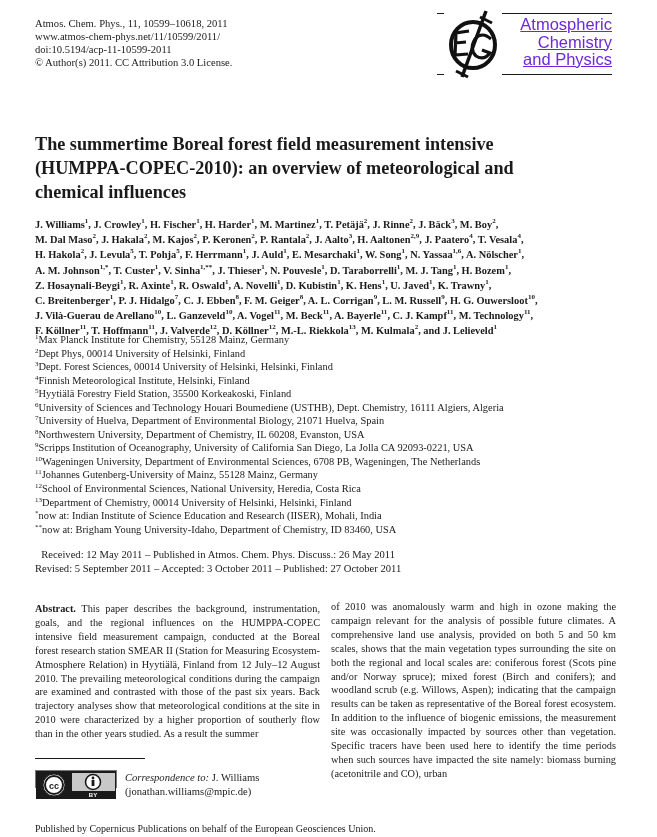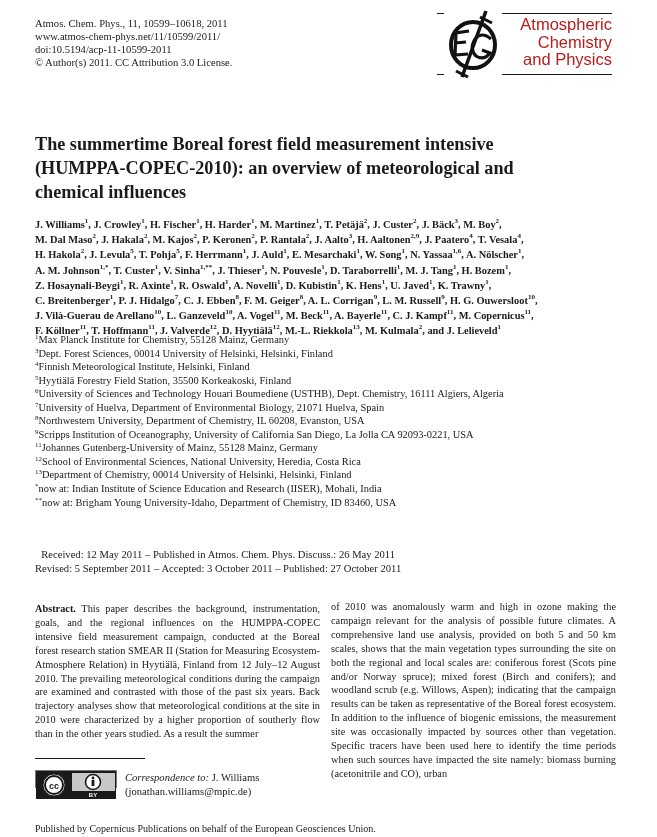--- a/index.html
+++ b/index.html
@@ -2,21 +2,21 @@
 <html><head>
 <meta charset="utf-8">
 <style>
   html, body { margin:0; padding:0; background:#ffffff; }
   body { width:657px; height:837px; position:relative; overflow:hidden; font-family:"Liberation Serif", serif; color:#1a1a1a; }
   .abs { position:absolute; }
   .hdr-meta { left:35px; top:17px; font-size:10.6px; line-height:13px; }
   .hdr-meta div { white-space:nowrap; }
   .logo { left:437px; top:13px; width:175px; height:62px; }
   .logo-line { position:absolute; left:0; width:175px; height:1px; background:#1a1a1a; }
-  .logo-text { position:absolute; right:0; top:3px; font-family:"Liberation Sans", sans-serif; font-size:16.5px; line-height:17.5px; text-align:right; color:#b91c1c; }
+  .logo-text { position:absolute; right:0; top:3px; font-family:"Liberation Sans", sans-serif; font-size:16.5px; line-height:17.5px; text-align:right; color:#6d28d9;text-decoration:underline; }
   .logo-mark { position:absolute; left:5px; top:-4px; width:62px; height:70px; }
   .title { left:35px; top:132px; width:600px; font-weight:bold; font-size:18.2px; line-height:24px; }
   .authors { left:35px; top:217px; width:600px; font-weight:bold; font-size:10.4px; line-height:15.2px; }
   .authors sup { font-size:7px; line-height:0; vertical-align:5px; }
   .affils { left:35px; top:333px; width:610px; font-size:10.4px; line-height:13.55px; }
   .affils .row { white-space:nowrap; }
   .affils sup { font-size:7px; line-height:0; vertical-align:4px; }
   .dates { left:35px; top:548px; font-size:10.6px; line-height:14px;text-align:center; }
   .dates div { white-space:nowrap; }
   .col { font-size:10.3px; line-height:13.9px; text-align:justify; width:285px; }
@@ -58,39 +58,41 @@
   </div>
 </div>
 
 <div class="abs title">
   <div>The summertime Boreal forest field measurement intensive</div>
   <div>(HUMPPA-COPEC-2010): an overview of meteorological and</div>
   <div>chemical influences</div>
 </div>
 
 <div class="abs authors" id="authors">
-    <div style="white-space: nowrap;"><span>J. Williams</span><sup>1</sup>, <span>J. Crowley</span><sup>1</sup>, <span>H. Fischer</span><sup>1</sup>, <span>H. Harder</span><sup>1</sup>, <span>M. Martinez</span><sup>1</sup>, <span>T. Petäjä</span><sup>2</sup>, <span>J. Custer</span><sup>2</sup>, <span>J. Bäck</span><sup>3</sup>, <span>M. Boy</span><sup>2</sup>,</div>
+    <div style="white-space: nowrap;"><span>J. Williams</span><sup>1</sup>, <span>J. Crowley</span><sup>1</sup>, <span>H. Fischer</span><sup>1</sup>, <span>H. Harder</span><sup>1</sup>, <span>M. Martinez</span><sup>1</sup>, <span>T. Petäjä</span><sup>2</sup>, <span>J. Rinne</span><sup>2</sup>, <span>J. Bäck</span><sup>3</sup>, <span>M. Boy</span><sup>2</sup>,</div>
     <div style="white-space: nowrap;"><span>M. Dal Maso</span><sup>2</sup>, <span>J. Hakala</span><sup>2</sup>, <span>M. Kajos</span><sup>2</sup>, <span>P. Keronen</span><sup>2</sup>, <span>P. Rantala</span><sup>2</sup>, <span>J. Aalto</span><sup>3</sup>, <span>H. Aaltonen</span><sup>2,9</sup>, <span>J. Paatero</span><sup>4</sup>, <span>T. Vesala</span><sup>4</sup>,</div>
     <div style="white-space: nowrap;"><span>H. Hakola</span><sup>2</sup>, <span>J. Levula</span><sup>5</sup>, <span>T. Pohja</span><sup>5</sup>, <span>F. Herrmann</span><sup>1</sup>, <span>J. Auld</span><sup>1</sup>, <span>E. Mesarchaki</span><sup>1</sup>, <span>W. Song</span><sup>1</sup>, <span>N. Yassaa</span><sup>1,6</sup>, <span>A. Nölscher</span><sup>1</sup>,</div>
     <div style="white-space: nowrap;"><span>A. M. Johnson</span><sup>1,*</sup>, <span>T. Custer</span><sup>1</sup>, <span>V. Sinha</span><sup>1,**</sup>, <span>J. Thieser</span><sup>1</sup>, <span>N. Pouvesle</span><sup>1</sup>, <span>D. Taraborrelli</span><sup>1</sup>, <span>M. J. Tang</span><sup>1</sup>, <span>H. Bozem</span><sup>1</sup>,</div>
     <div style="white-space: nowrap;"><span>Z. Hosaynali-Beygi</span><sup>1</sup>, <span>R. Axinte</span><sup>1</sup>, <span>R. Oswald</span><sup>1</sup>, <span>A. Novelli</span><sup>1</sup>, <span>D. Kubistin</span><sup>1</sup>, <span>K. Hens</span><sup>1</sup>, <span>U. Javed</span><sup>1</sup>, <span>K. Trawny</span><sup>1</sup>,</div>
     <div style="white-space: nowrap;"><span>C. Breitenberger</span><sup>1</sup>, <span>P. J. Hidalgo</span><sup>7</sup>, <span>C. J. Ebben</span><sup>8</sup>, <span>F. M. Geiger</span><sup>8</sup>, <span>A. L. Corrigan</span><sup>9</sup>, <span>L. M. Russell</span><sup>9</sup>, <span>H. G. Ouwersloot</span><sup>10</sup>,</div>
-    <div style="white-space: nowrap;"><span>J. Vilà-Guerau de Arellano</span><sup>10</sup>, <span>L. Ganzeveld</span><sup>10</sup>, <span>A. Vogel</span><sup>11</sup>, <span>M. Beck</span><sup>11</sup>, <span>A. Bayerle</span><sup>11</sup>, <span>C. J. Kampf</span><sup>11</sup>, <span>M. Copernicus</span><sup>11</sup>,</div>
-    <div style="white-space: nowrap;"><span>F. Köllner</span><sup>11</sup>, <span>T. Hoffmann</span><sup>11</sup>, <span>J. Valverde</span><sup>12</sup>, <span>D. Hyytiälä</span><sup>12</sup>, <span>M.-L. Riekkola</span><sup>13</sup>, <span>M. Kulmala</span><sup>2</sup>, <span>and J. Lelieveld</span><sup>1</sup></div>
+    <div style="white-space: nowrap;"><span>J. Vilà-Guerau de Arellano</span><sup>10</sup>, <span>L. Ganzeveld</span><sup>10</sup>, <span>A. Vogel</span><sup>11</sup>, <span>M. Beck</span><sup>11</sup>, <span>A. Bayerle</span><sup>11</sup>, <span>C. J. Kampf</span><sup>11</sup>, <span>M. Technology</span><sup>11</sup>,</div>
+    <div style="white-space: nowrap;"><span>F. Köllner</span><sup>11</sup>, <span>T. Hoffmann</span><sup>11</sup>, <span>J. Valverde</span><sup>12</sup>, <span>D. Köllner</span><sup>12</sup>, <span>M.-L. Riekkola</span><sup>13</sup>, <span>M. Kulmala</span><sup>2</sup>, <span>and J. Lelieveld</span><sup>1</sup></div>
   </div>
 
 <div class="abs affils" id="affils">
     <div class="row"><sup>1</sup><span>Max Planck Institute for Chemistry, 55128 Mainz, Germany</span></div>
+    <div class="row"><sup>2</sup><span>Dept Phys, 00014 University of Helsinki, Finland</span></div>
     <div class="row"><sup>3</sup><span>Dept. Forest Sciences, 00014 University of Helsinki, Helsinki, Finland</span></div>
     <div class="row"><sup>4</sup><span>Finnish Meteorological Institute, Helsinki, Finland</span></div>
     <div class="row"><sup>5</sup><span>Hyytiälä Forestry Field Station, 35500 Korkeakoski, Finland</span></div>
     <div class="row"><sup>6</sup><span>University of Sciences and Technology Houari Boumediene (USTHB), Dept. Chemistry, 16111 Algiers, Algeria</span></div>
     <div class="row"><sup>7</sup><span>University of Huelva, Department of Environmental Biology, 21071 Huelva, Spain</span></div>
     <div class="row"><sup>8</sup><span>Northwestern University, Department of Chemistry, IL 60208, Evanston, USA</span></div>
     <div class="row"><sup>9</sup><span>Scripps Institution of Oceanography, University of California San Diego, La Jolla CA 92093-0221, USA</span></div>
+    <div class="row"><sup>10</sup><span>Wageningen University, Department of Environmental Sciences, 6708 PB, Wageningen, The Netherlands</span></div>
     <div class="row"><sup>11</sup><span>Johannes Gutenberg-University of Mainz, 55128 Mainz, Germany</span></div>
     <div class="row"><sup>12</sup><span>School of Environmental Sciences, National University, Heredia, Costa Rica</span></div>
     <div class="row"><sup>13</sup><span>Department of Chemistry, 00014 University of Helsinki, Helsinki, Finland</span></div>
     <div class="row"><sup>*</sup><span>now at: Indian Institute of Science Education and Research (IISER), Mohali, India</span></div>
     <div class="row"><sup>**</sup><span>now at: Brigham Young University-Idaho, Department of Chemistry, ID 83460, USA</span></div>
   </div>
 
 <div class="abs dates">
   <div>Received: 12 May 2011 – Published in Atmos. Chem. Phys. Discuss.: 26 May 2011</div>
   <div>Revised: 5 September 2011  – Accepted: 3 October 2011  – Published: 27 October 2011</div>

